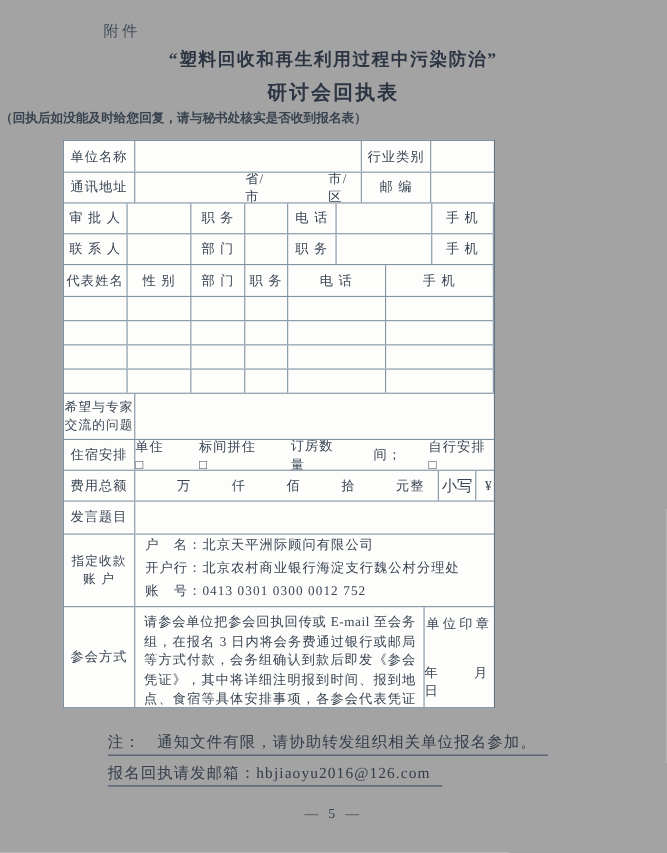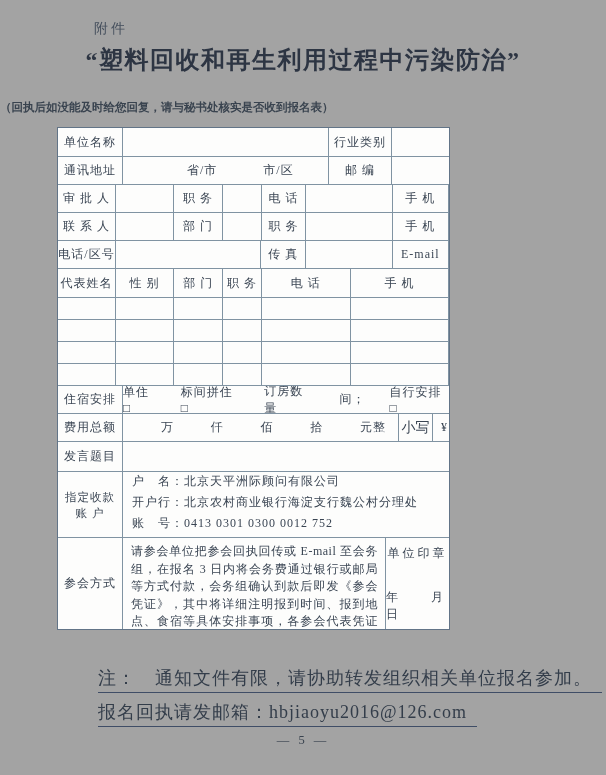--- a/index.html
+++ b/index.html
@@ -5,60 +5,61 @@
   html,body{margin:0;padding:0;}
   body{
     width:606px;height:775px;background:#f4f4f2;
     font-family:"Liberation Serif","DejaVu Serif",serif;
   }
   .page{
     position:relative;width:606px;height:775px;background:#a3a3a3;
     color:#3a4553;overflow:hidden;box-sizing:border-box;
   }
   .attachment{position:absolute;left:94px;top:20px;font-size:14px;letter-spacing:3px;color:#454f5d;}
-  .title1{position:absolute;top:44px;left:0;width:100%;text-align:center;font-size:24px;font-weight:bold;color:#2d3543;letter-spacing:1.5px;}
+  .title1{position:absolute;top:44px;left:0;width:100%;text-align:center;font-size:16px;font-weight:bold;color:#2d3543;letter-spacing:1.5px;}
   .title2{position:absolute;top:72px;left:0;width:100%;text-align:center;font-size:18px;font-weight:bold;color:#2d3543;letter-spacing:2px;}
   .subtitle{position:absolute;top:100px;left:0;width:100%;text-align:left;font-size:11.5px;font-weight:bold;color:#39434f;}
 
   .tbl{position:absolute;left:57px;top:127px;width:393px;border:1.5px solid #627487;box-sizing:border-box;background:#fdfdfc;}
   .tr{display:flex;border-top:1px solid #8093a2;box-sizing:border-box;}
   .tr:first-child{border-top:none;}
   .td{border-left:1px solid #8093a2;box-sizing:border-box;display:flex;align-items:center;justify-content:center;font-size:12px;letter-spacing:1px;color:#3a4553;overflow:hidden;}
   .td:first-child{border-left:none;}
 
   .h28{height:28px}.h22{height:22px}.h42{height:42px}.h29{height:29px}
   .h30{height:30px}.h66{height:66px}.h92{height:92px}
 
   .w64{width:64px}.w65{width:65px}.w55{width:55px}.w43{width:43px}
   .w50{width:50px}.w97{width:97px}.w63{width:63px}.grow{flex:1}
   .w100{width:100px}.w110{width:110px}.w163{width:163px}
   .w276{width:276px}.w34{width:34px}.w263{width:263px}
 
-  .addr-cell{justify-content:flex-start;padding-left:64px;gap:46px;}
+  .addr-cell{justify-content:flex-start;padding-left:100px;gap:46px;}
   .two-line{flex-direction:column;line-height:16px;font-size:11.5px;justify-content:center;}
   .lodging-cell{justify-content:flex-start;gap:24px;letter-spacing:1px;}
   .fee-units{justify-content:space-between;padding:0 12px 0 38px;}
   .fee-cur{justify-content:flex-start;padding-left:8px;letter-spacing:2px;}
   .small-cap{font-size:14px;letter-spacing:0;}
   .account-cell{flex-direction:column;align-items:flex-start;justify-content:flex-start;padding-left:9px;gap:3px;line-height:18px;}
   .part-text{display:block;text-align:justify;padding:5px 7px 4px 8px;font-size:12px;line-height:17.5px;letter-spacing:0.5px;}
   .seal-cell{flex-direction:column;justify-content:center;gap:27px;letter-spacing:3px;}
 
-  .notes{position:absolute;left:98px;top:666px;font-size:18px;color:#333d4a;letter-spacing:1px;}
+  .notes{position:absolute;left:98px;top:666px;font-size:14px;color:#333d4a;letter-spacing:1px;}
   .note-line{margin-bottom:7px;}
   .note-line span{display:inline-block;border-bottom:1px solid #3f4d66;padding:0 10px 2px 0;}
   .pageno{position:absolute;top:733px;left:0;width:100%;text-align:center;font-size:12.5px;letter-spacing:3px;color:#39434f;}
 </style>
 </head>
 <body>
 
 <div class="page">
 
   <div class="attachment">附件</div>
   <div class="title1">“塑料回收和再生利用过程中污染防治”</div>
+  <div class="title2">研讨会回执表</div>
   <div class="subtitle">（回执后如没能及时给您回复，请与秘书处核实是否收到报名表）</div>
 
   <div class="tbl">
 
     <div class="tr h28">
       <div class="td w64">单位名称</div>
       <div class="td grow"></div>
       <div class="td w63">行业类别</div>
       <div class="td" style="width:58px"></div>
     </div>
@@ -88,28 +89,20 @@
       <div class="td w64">联 系 人</div>
       <div class="td w65"></div>
       <div class="td w55">部 门</div>
       <div class="td w43"></div>
       <div class="td w50">职 务</div>
       <div class="td w97"></div>
       <div class="td w63">手 机</div>
       <div class="td grow"></div>
     </div>
 
-    <div class="tr h28">
-      <div class="td w64">电话/区号</div>
-      <div class="td w163"></div>
-      <div class="td w50">传 真</div>
-      <div class="td w97"></div>
-      <div class="td w63">E-mail</div>
-      <div class="td grow"></div>
-    </div>
 
     <div class="tr h29">
       <div class="td w64">代表姓名</div>
       <div class="td w65">性 别</div>
       <div class="td w55">部 门</div>
       <div class="td w43">职 务</div>
       <div class="td w100">电 话</div>
       <div class="td w110">手 机</div>
       <div class="td grow">备 注</div>
     </div>
@@ -144,20 +137,27 @@
     <div class="tr h22">
       <div class="td w64"></div>
         <div class="td w65"></div>
         <div class="td w55"></div>
         <div class="td w43"></div>
         <div class="td w100"></div>
         <div class="td w110"></div>
         <div class="td grow"></div>
     </div>
 
+    <div class="tr h42">
+      <div class="td w64 two-line">
+        <span>希望与专家</span>
+        <span>交流的问题</span>
+      </div>
+      <div class="td grow"></div>
+    </div>
 
     <div class="tr h28">
       <div class="td w64">住宿安排</div>
       <div class="td grow lodging-cell">
         <span>单住□</span>
         <span>标间拼住□</span>
         <span>订房数量</span>
         <span>间；</span>
         <span>自行安排□</span>
       </div>

